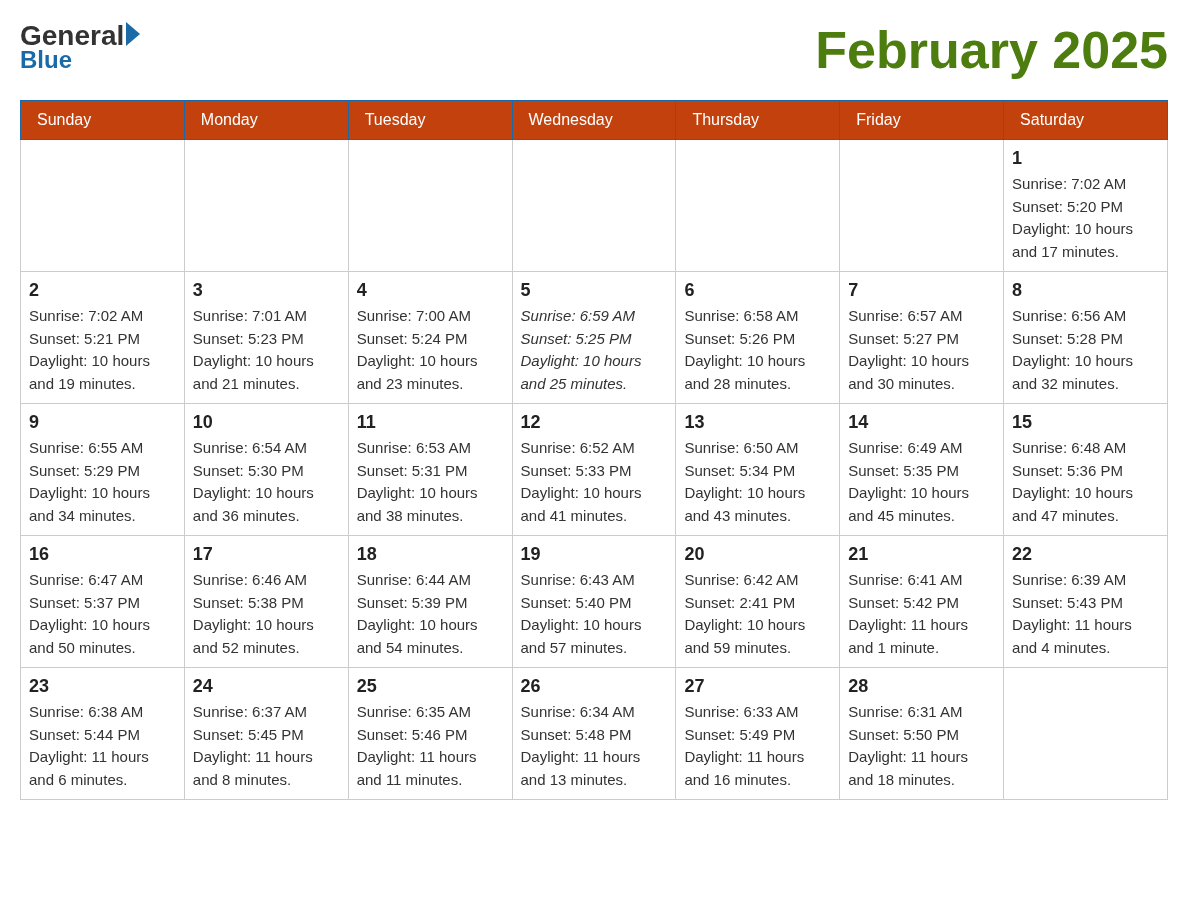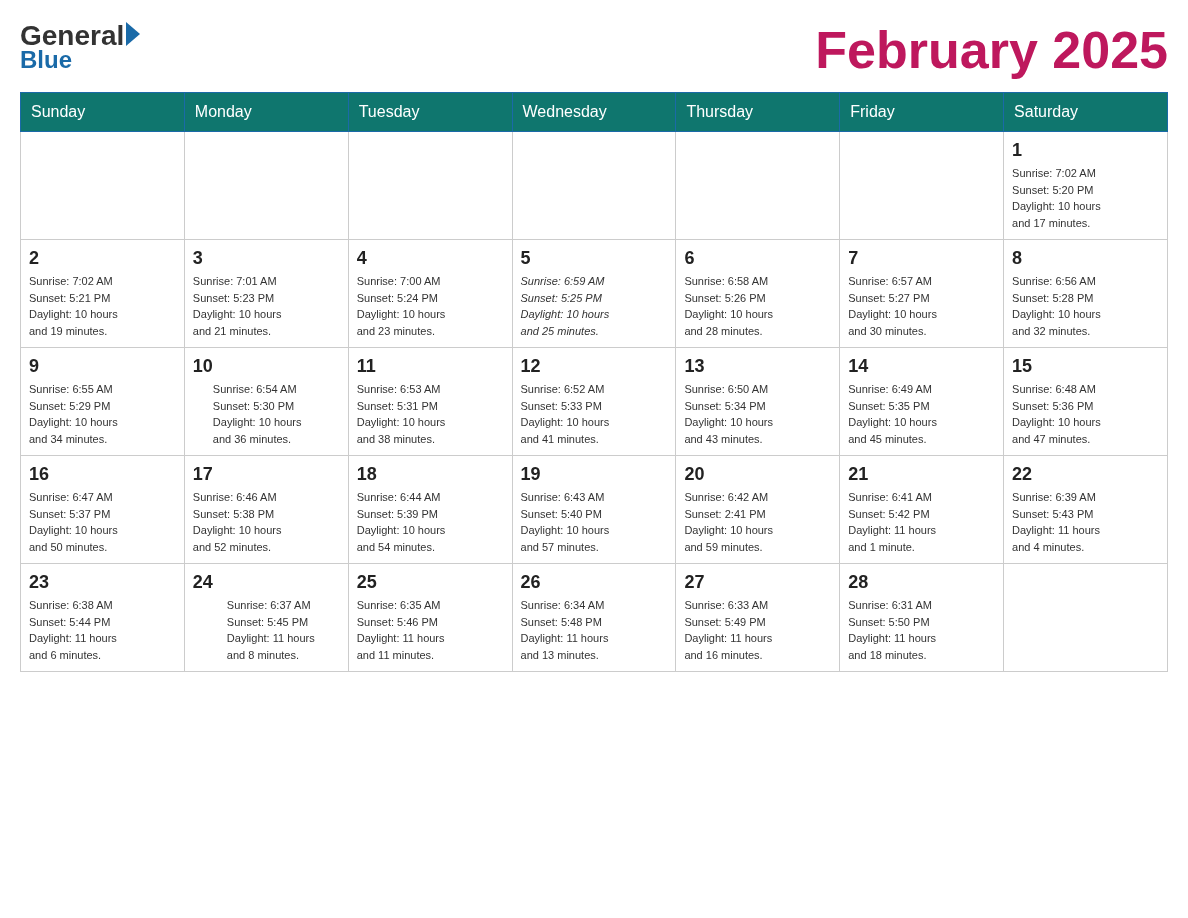--- a/index.html
+++ b/index.html
@@ -7,21 +7,21 @@
       font-family: Arial, sans-serif;
       background: #fff;
       padding: 20px;
       width: 1188px;
       min-height: 918px;
     }
     .header-area {
       display: flex;
       justify-content: space-between;
       align-items: flex-start;
-      margin-bottom: 12px;
+      margin-bottom: 20px;
     }
     .logo {
       display: flex;
       flex-direction: column;
       align-items: flex-start;
     }
     .logo-general {
       font-size: 28px;
       font-weight: bold;
       color: #333;
@@ -43,57 +43,57 @@
       font-weight: bold;
       color: #1a6aa8;
       margin-top: -6px;
     }
     .title-area {
       text-align: right;
     }
     .month-title {
       font-size: 52px;
       font-weight: bold;
-      color: #be185d;
+      color: #4d7c0f;
     }
     .location-title {
       font-size: 22px;
       color: #444;
     }
     .calendar {
       width: 100%;
       border-collapse: collapse;
       border: 1px solid #ccc;
     }
     .calendar th {
-      background-color: #0f766e;
+      background-color: #c2410c;
       color: #fff;
       font-size: 16px;
       font-weight: normal;
-      padding: 10px 10px;
+      padding: 10px 16px;
       text-align: left;
       border: 1px solid #1a6aa8;
     }
     .calendar td {
       width: calc(100% / 7);
       vertical-align: top;
       padding: 8px;
       border: 1px solid #ccc;
       min-height: 110px;
       font-size: 13px;
       color: #333;
     }
     .day-number {
       font-size: 18px;
       font-weight: bold;
       margin-bottom: 4px;
       color: #222;
     }
     .day-info {
-      font-size: 11px;
+      font-size: 15px;
       line-height: 1.5;
       color: #333;
     }
     .empty-cell {
       background: #fff;
     }
     tr td {
       border-top: 2px solid #1a6aa8;
     }
     tr:first-child td {
@@ -199,21 +199,21 @@
       <tr>
         <td>
           <div class="day-number">9</div>
           <div class="day-info" style="white-space: pre-line;">Sunrise: 6:55 AM
 Sunset: 5:29 PM
 Daylight: 10 hours
 and 34 minutes.</div>
         </td>
         <td>
           <div class="day-number">10</div>
-          <div class="day-info" style="white-space: pre-line; margin-left: 20px;">Sunrise: 6:54 AM
+          <div class="day-info" style="white-space: pre-line;">Sunrise: 6:54 AM
 Sunset: 5:30 PM
 Daylight: 10 hours
 and 36 minutes.</div>
         </td>
         <td>
           <div class="day-number">11</div>
           <div class="day-info" style="white-space: pre-line;">Sunrise: 6:53 AM
 Sunset: 5:31 PM
 Daylight: 10 hours
 and 38 minutes.</div>
@@ -301,21 +301,21 @@
       <tr>
         <td>
           <div class="day-number">23</div>
           <div class="day-info" style="white-space: pre-line;">Sunrise: 6:38 AM
 Sunset: 5:44 PM
 Daylight: 11 hours
 and 6 minutes.</div>
         </td>
         <td>
           <div class="day-number">24</div>
-          <div class="day-info" style="white-space: pre-line; margin-left: 34px;">Sunrise: 6:37 AM
+          <div class="day-info" style="white-space: pre-line;">Sunrise: 6:37 AM
 Sunset: 5:45 PM
 Daylight: 11 hours
 and 8 minutes.</div>
         </td>
         <td>
           <div class="day-number">25</div>
           <div class="day-info" style="white-space: pre-line;">Sunrise: 6:35 AM
 Sunset: 5:46 PM
 Daylight: 11 hours
 and 11 minutes.</div>

